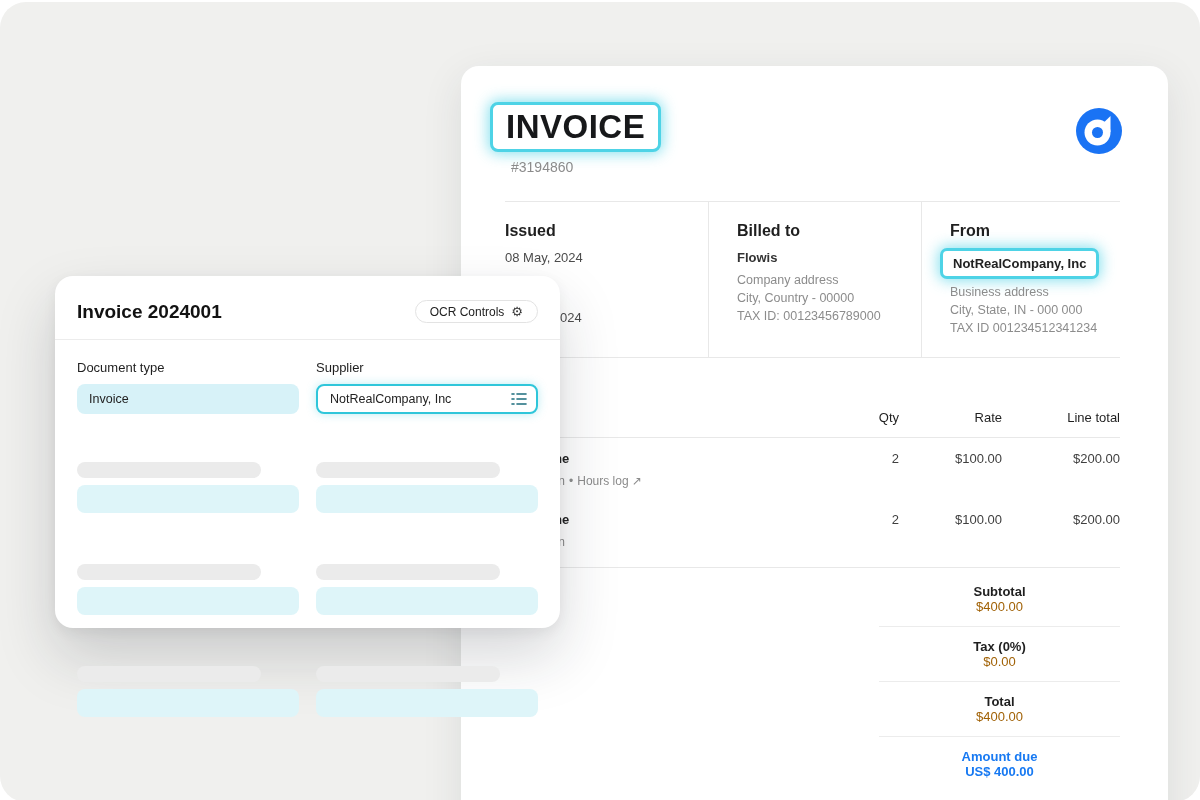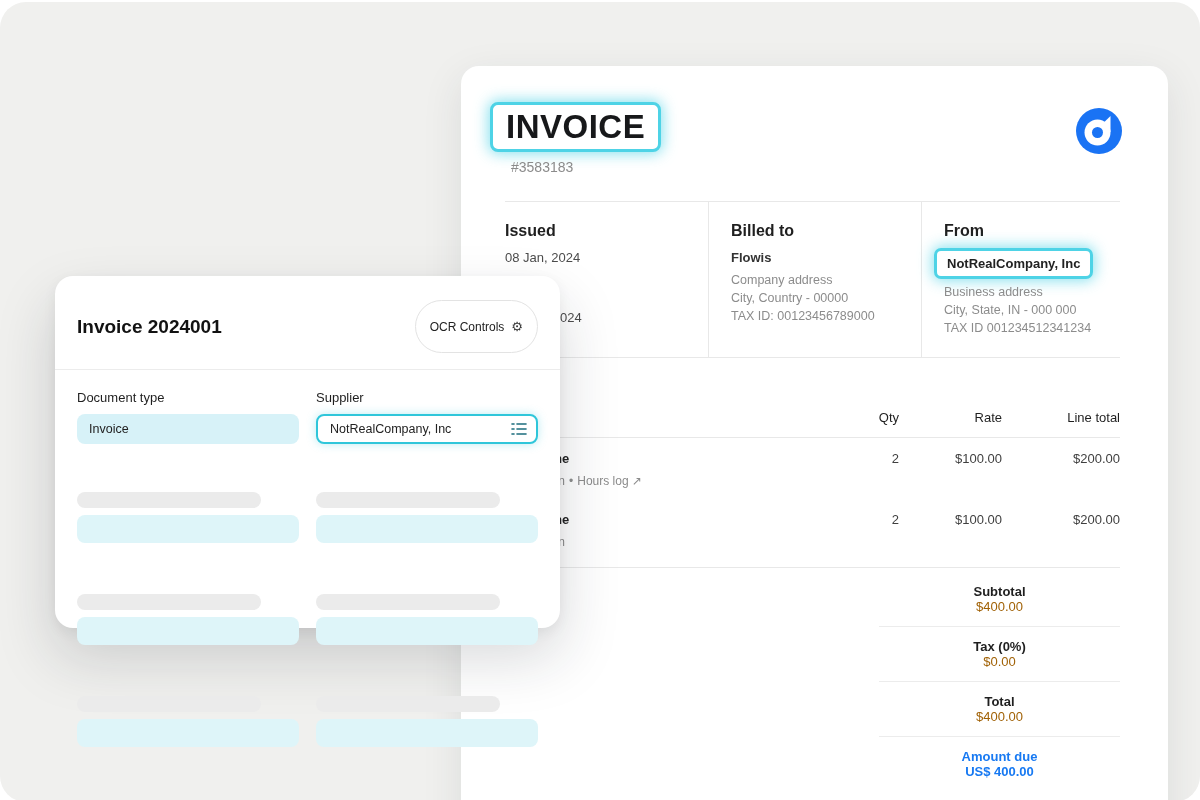--- a/index.html
+++ b/index.html
@@ -25,21 +25,21 @@
   .title-box h1 { font-size:33px; font-weight:700; color:#17181a; letter-spacing:.5px; }
   .inv-number { margin:7px 0 0 21px; font-size:14px; color:#8b8b8b; }
   .logo { position:absolute; right:46px; top:42px; width:46px; height:46px; }
 
   .inv-meta {
     display:grid; grid-template-columns:203px 213px 1fr;
     margin:26px 48px 0 44px;
     border-top:1px solid #e8e8e8; border-bottom:1px solid #e8e8e8;
   }
   .meta-col { padding:20px 0 20px 0; }
-  .meta-col + .meta-col { border-left:1px solid #e8e8e8; padding-left:22px; }
+  .meta-col + .meta-col { border-left:1px solid #e8e8e8; padding-left:28px; }
   .meta-label { font-size:16px; font-weight:700; color:#1f1f1f; margin-bottom:10px; }
   .meta-date { font-size:13px; color:#4c4c4c; }
   .meta-label.second { margin-top:17px; }
   .meta-name { font-size:13px; font-weight:600; color:#333; margin-bottom:7px; }
   .meta-line { font-size:12.5px; color:#8c8c8c; line-height:1.42; }
   .from-box { padding:5px 10px; margin:-2px 0 5px -10px; border-width:3px; border-radius:7px; }
   .from-box .meta-name { margin:0; font-weight:700; color:#222; }
 
   .inv-table { margin:0 48px 0 44px; }
   .thead {
@@ -75,21 +75,21 @@
     box-shadow:0 28px 60px rgba(25,35,45,.18), 0 4px 14px rgba(0,0,0,.06);
   }
   .panel-header {
     display:flex; justify-content:space-between; align-items:center;
     padding:24px 22px 16px; border-bottom:1px solid #ececec;
   }
   .panel-title { font-size:19px; font-weight:700; color:#121212; }
   .pill-btn {
     display:flex; align-items:center; gap:7px;
     border:1px solid #e3e3e3; background:#fff; border-radius:999px;
-    padding:18px 14px; font-size:12px; color:#222; cursor:pointer;
+    padding:3px 14px; font-size:12px; color:#222; cursor:pointer;
     font-family:inherit;
   }
   .pill-btn .gear { font-size:13px; color:#3a3a3a; }
 
   .panel-form { display:grid; grid-template-columns:1fr 1fr; gap:17px; padding:20px 22px 0; }
   .field-label { font-size:13px; color:#1f1f1f; margin-bottom:9px; }
   .field-filled {
     background:#d7f2f8; border-radius:8px; height:30px;
     display:flex; align-items:center; padding:0 12px;
     font-size:12.5px; color:#222; cursor:text;
@@ -111,36 +111,36 @@
 <body>
 
 <div class="canvas">
 
   <section class="invoice-doc">
     <header class="inv-header">
       <div>
         <div class="hl-box title-box">
           <h1>INVOICE</h1>
         </div>
-        <p class="inv-number">#3583183</p>
+        <p class="inv-number">#3194860</p>
       </div>
       <div class="logo">
         <svg width="46" height="46" viewBox="0 0 46 46" aria-hidden="true">
           <circle cx="23" cy="23" r="23" fill="#1a73f4"></circle>
           <circle cx="21.5" cy="24.5" r="13" fill="#ffffff"></circle>
           <path d="M34.5 8 L34.5 24 L18 24 Z" fill="#ffffff"></path>
           <circle cx="21.5" cy="24.5" r="5.5" fill="#1a73f4"></circle>
         </svg>
       </div>
     </header>
 
     <div class="inv-meta">
       <div class="meta-col">
         <div class="meta-label">Issued</div>
-        <div class="meta-date">08 Jan, 2024</div>
+        <div class="meta-date">08 May, 2024</div>
         <div class="meta-label second">Due</div>
         <div class="meta-date">08 Feb, 2024</div>
       </div>
       <div class="meta-col">
         <div class="meta-label">Billed to</div>
         <div class="meta-name">Flowis</div>
         <div class="meta-line">Company address</div>
         <div class="meta-line">City, Country - 00000</div>
         <div class="meta-line">TAX ID: 00123456789000</div>
       </div>

